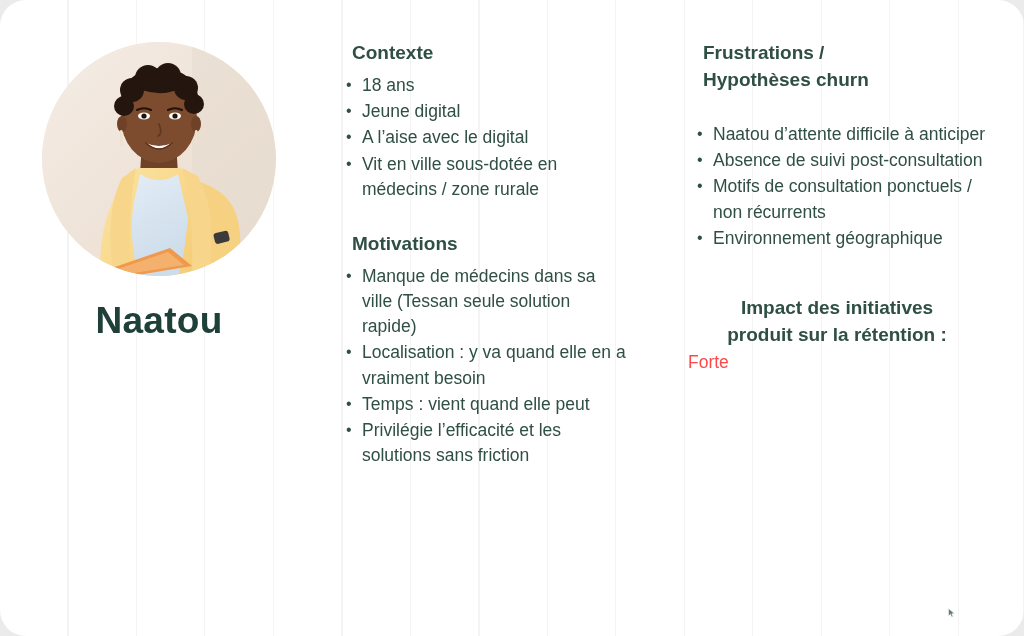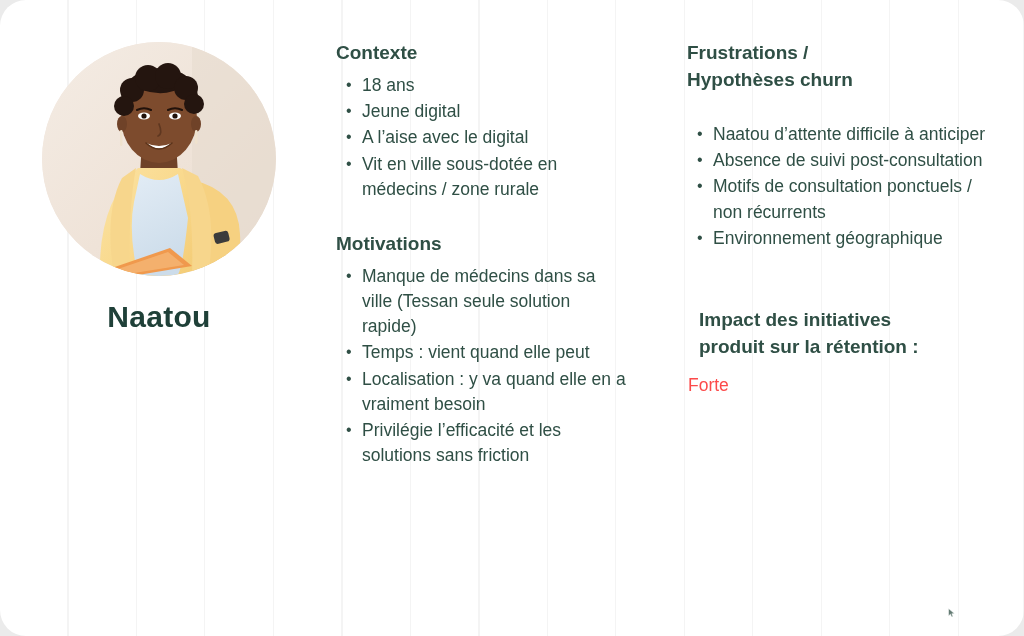--- a/index.html
+++ b/index.html
@@ -67,40 +67,40 @@
     background: #f1e7de;
   }
   .avatar svg { display: block; width: 234px; height: 234px; }
 
   .persona-name {
     position: absolute;
     left: 0;
     top: 300px;
     width: 318px;
     text-align: center;
-    font-size: 30px;
+    font-size: 37px;
     font-weight: bold;
     letter-spacing: 0.3px;
     color: #1f4038;
   }
 
   
   .col {
     position: absolute;
     top: 40px;
   }
   .col-mid { left: 336px; width: 292px; }
   .col-right { left: 687px; width: 300px; }
 
   .sec-title {
     font-size: 19px;
     font-weight: bold;
     color: #2f4f45;
     line-height: 1.42;
-    margin: 0 0 6px 0;
+    margin: 0 0 6px 16px;
   }
 
   ul.bullets {
     margin: 0;
     padding: 0 0 0 26px;
     list-style: none;
   }
   ul.bullets li {
     position: relative;
     font-size: 17.5px;
@@ -119,21 +119,22 @@
     color: #2f4f45;
   }
 
   .block-gap { height: 28px; }
 
   .impact-title {
     font-size: 19px;
     font-weight: bold;
     color: #2f4f45;
     line-height: 1.45;
-    margin: 12px;
+    margin: 0;
+    text-align: center;
   }
   .impact-value {
     font-size: 17.5px;
     font-weight: normal;
     color: #fc4a4a;
     line-height: 1.45;
     margin: 1px;
   }
 
   .spacer-frustrations { height: 22px; }
@@ -245,22 +246,22 @@
         <li>Jeune digital</li>
         <li>A l’aise avec le digital</li>
         <li>Vit en ville sous-dotée en médecins / zone rurale</li>
       </ul>
 
       <div class="block-gap"></div>
 
       <h2 class="sec-title">Motivations</h2>
       <ul class="bullets">
         <li>Manque de médecins dans sa ville (Tessan seule solution rapide)</li>
+        <li>Localisation : y va quand elle en a vraiment besoin</li>
         <li>Temps : vient quand elle peut</li>
-        <li>Localisation : y va quand elle en a vraiment besoin</li>
         <li>Privilégie l’efficacité et les solutions sans friction</li>
       </ul>
     </div>
 
     <div class="col col-right">
 
       <h2 class="sec-title">
         <span>Frustrations /</span><br>
         <span>Hypothèses churn</span>
       </h2>

